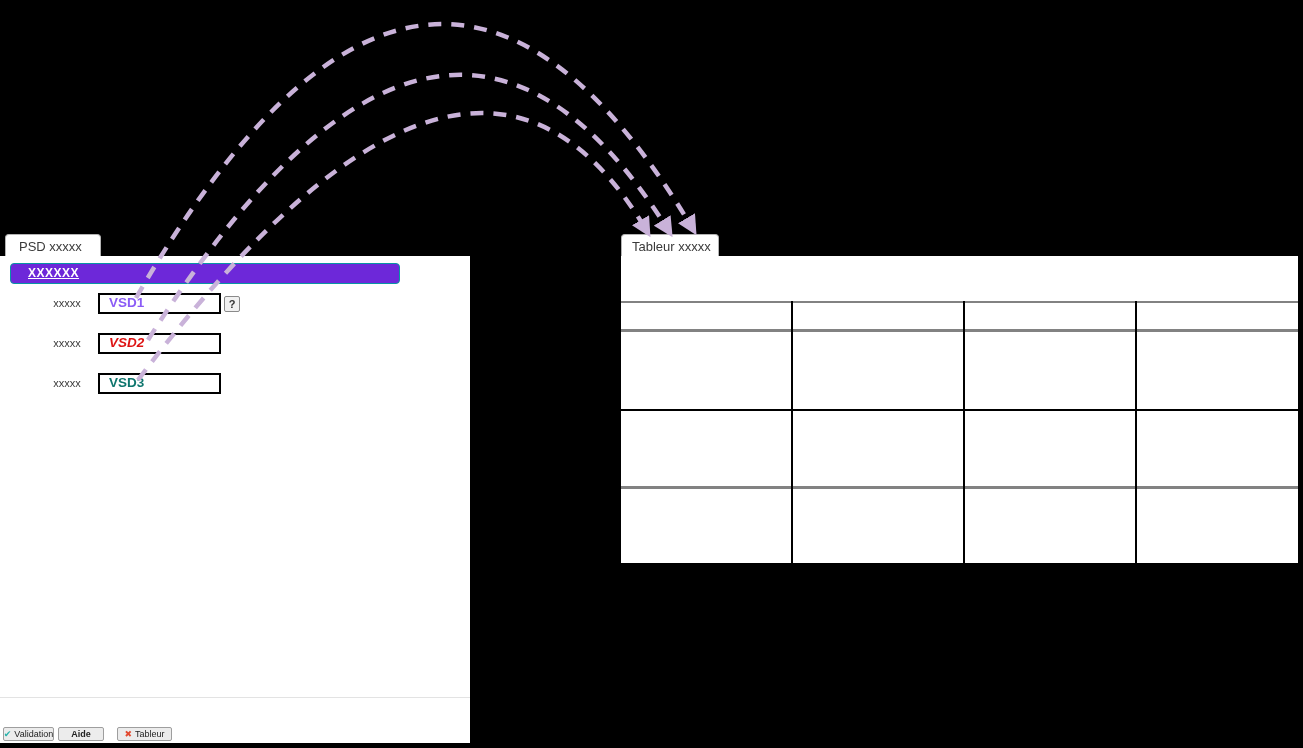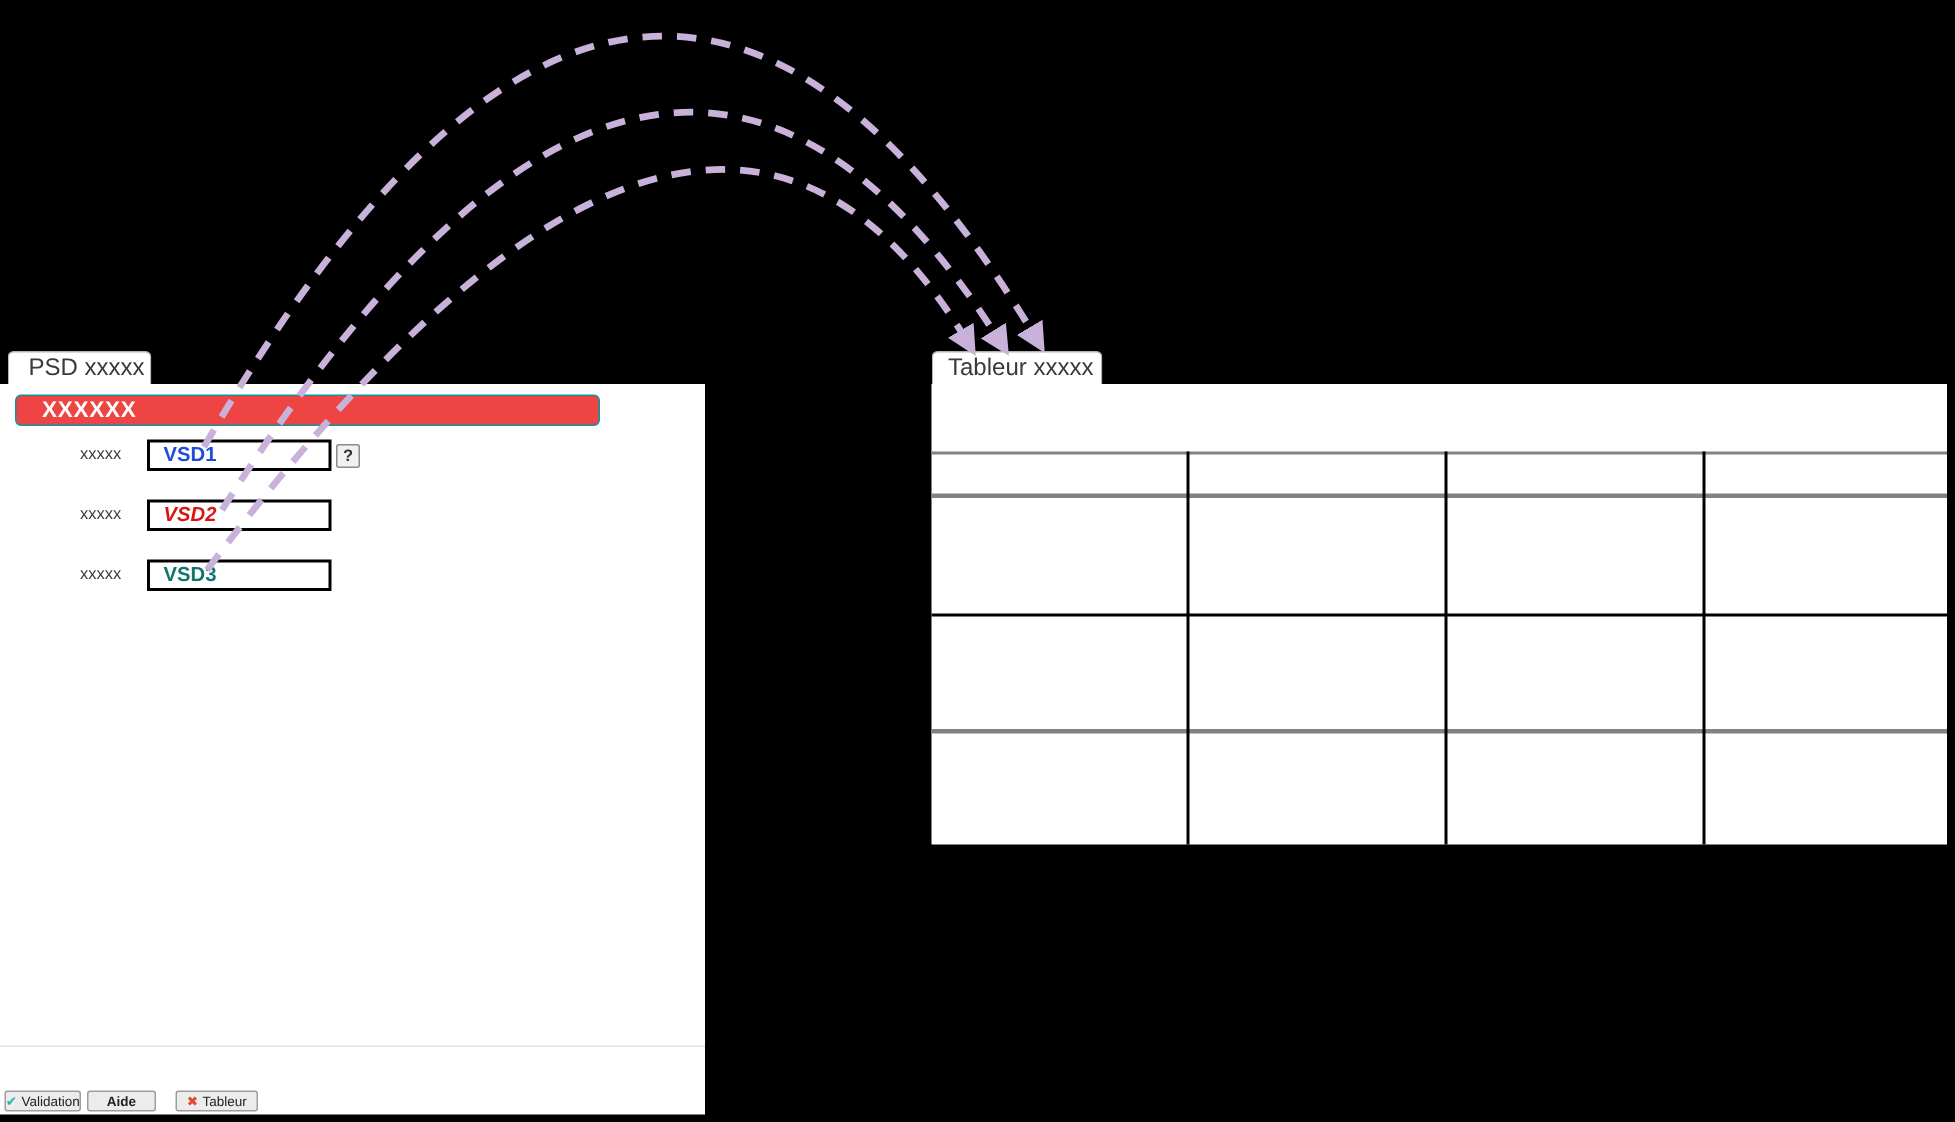--- a/index.html
+++ b/index.html
@@ -4,37 +4,37 @@
 <style>
   html, body { margin:0; padding:0; background:#000; }
   #canvas {
     position:relative; width:1303px; height:748px; background:#000;
     font-family:"Liberation Sans", sans-serif; overflow:hidden;
   }
 
   
   .window-tab {
     position:absolute; background:#fff; border:1px solid #b3b3b3; border-bottom:none;
-    border-radius:4px 4px 0 0; font-size:16px; color:#3a3a3a;
+    border-radius:4px 4px 0 0; font-size:13px; color:#3a3a3a;
     display:flex; align-items:center; box-sizing:border-box;
   }
   #psd-tab     { left:5px;   top:234px; width:96px; height:23px; padding-left:13px; }
-  #tableur-tab { left:621px; top:234px; width:114px; height:23px; padding-left:10px; }
+  #tableur-tab { left:621px; top:234px; width:98px; height:23px; padding-left:10px; }
 
   
   .window-body { position:absolute; background:#fff; }
   #psd-body     { left:0;     top:256px; width:470px; height:487px; }
   #tableur-body { left:621px; top:256px; width:677px; height:307px; }
 
   
   .title-bar {
     position:absolute; left:10px; top:7px; width:390px; height:21px;
-    background:#ef4444; border:1px solid #0895a4; border-radius:4px;
-    color:#fff; font-weight:bold; font-size:15px; letter-spacing:.5px;
-    line-height:19px; padding-left:17px; box-sizing:border-box;
+    background:#6d28d9; border:1px solid #0895a4; border-radius:4px;
+    color:#fff; font-weight:bold; font-size:12px; letter-spacing:.5px;
+    line-height:19px; padding-left:17px; box-sizing:border-box;text-decoration:underline;
   }
   .field-label {
     position:absolute; left:39px; width:56px; text-align:center;
     font-size:11px; color:#3c3c3c;
   }
   .field-input {
     position:absolute; left:98px; width:123px; height:21px;
     background:#fff; border:2px solid #000; box-sizing:border-box;
     font-size:13.5px; font-weight:bold; padding-left:9px; line-height:16px;
   }
@@ -86,21 +86,21 @@
     <span>PSD xxxxx</span>
   </div>
 
   <div id="psd-body" class="window-body">
 
     <div class="title-bar">
       <span>XXXXXX</span>
     </div>
 
     <div id="field-label-1" class="field-label">xxxxx</div>
-    <div id="field-input-1" class="field-input" style="color:#1d4ed8;">VSD1</div>
+    <div id="field-input-1" class="field-input" style="color:#8b5cf6;">VSD1</div>
     <div class="help-btn">?</div>
 
     <div id="field-label-2" class="field-label">xxxxx</div>
     <div id="field-input-2" class="field-input" style="color:#dd1414;font-style:italic;">VSD2</div>
 
     <div id="field-label-3" class="field-label">xxxxx</div>
     <div id="field-input-3" class="field-input" style="color:#0f766e;">VSD3</div>
 
     <div class="footer-sep"></div>
 

